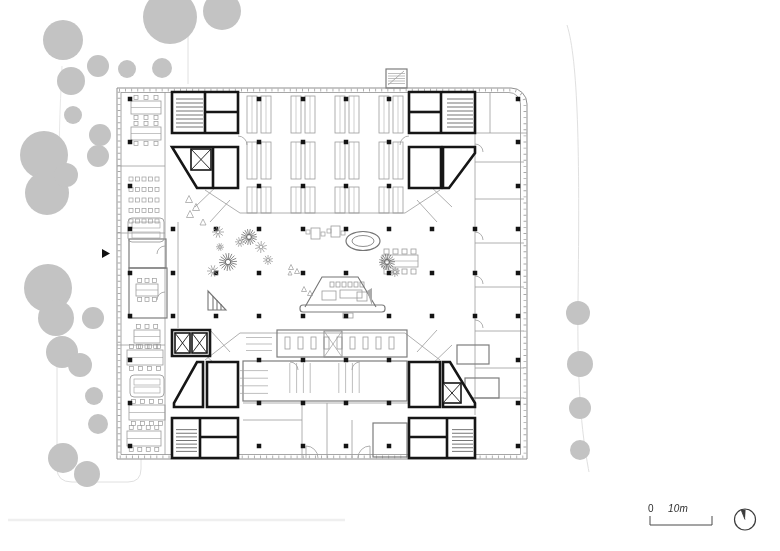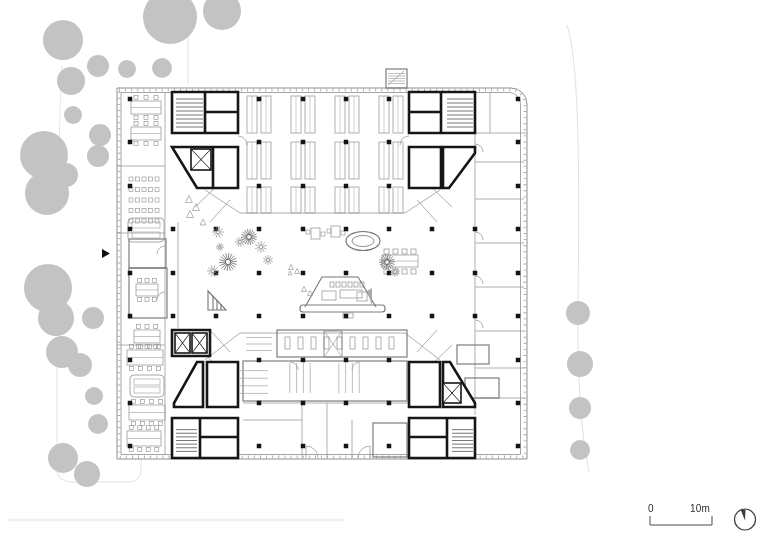--- a/index.html
+++ b/index.html
@@ -1,21 +1,21 @@
 <!DOCTYPE html>
 <html><head>
 <meta charset="utf-8">
 <style>
   html,body{margin:0;padding:0;background:#fff;}
   .page{width:780px;height:551px;position:relative;background:#ffffff;overflow:hidden;
         font-family:"Liberation Sans",sans-serif;}
   .plan-svg{position:absolute;left:0;top:0;}
   .scale-label{position:absolute;font-size:10px;color:#2e2e2e;letter-spacing:0.2px;}
   #scale-zero{left:648px;top:503px;}
-  #scale-ten{left:690px;top:503px;}
+  #scale-ten{left:668px;top:503px;font-style:italic;}
   .scale-bracket{position:absolute;left:649px;top:515px;}
   .north-arrow{position:absolute;left:732px;top:506px;}
 </style>
 </head>
 <body>
 
 <div class="page">
   <svg class="plan-svg" id="plan" width="780" height="551" viewBox="0 0 780 551">
       <g>
         <path d="M567,25 C578,60 580,150 578,300 C577,390 582,435 589,472" stroke="#e0e0e0" stroke-width="1" fill="none"></path>

